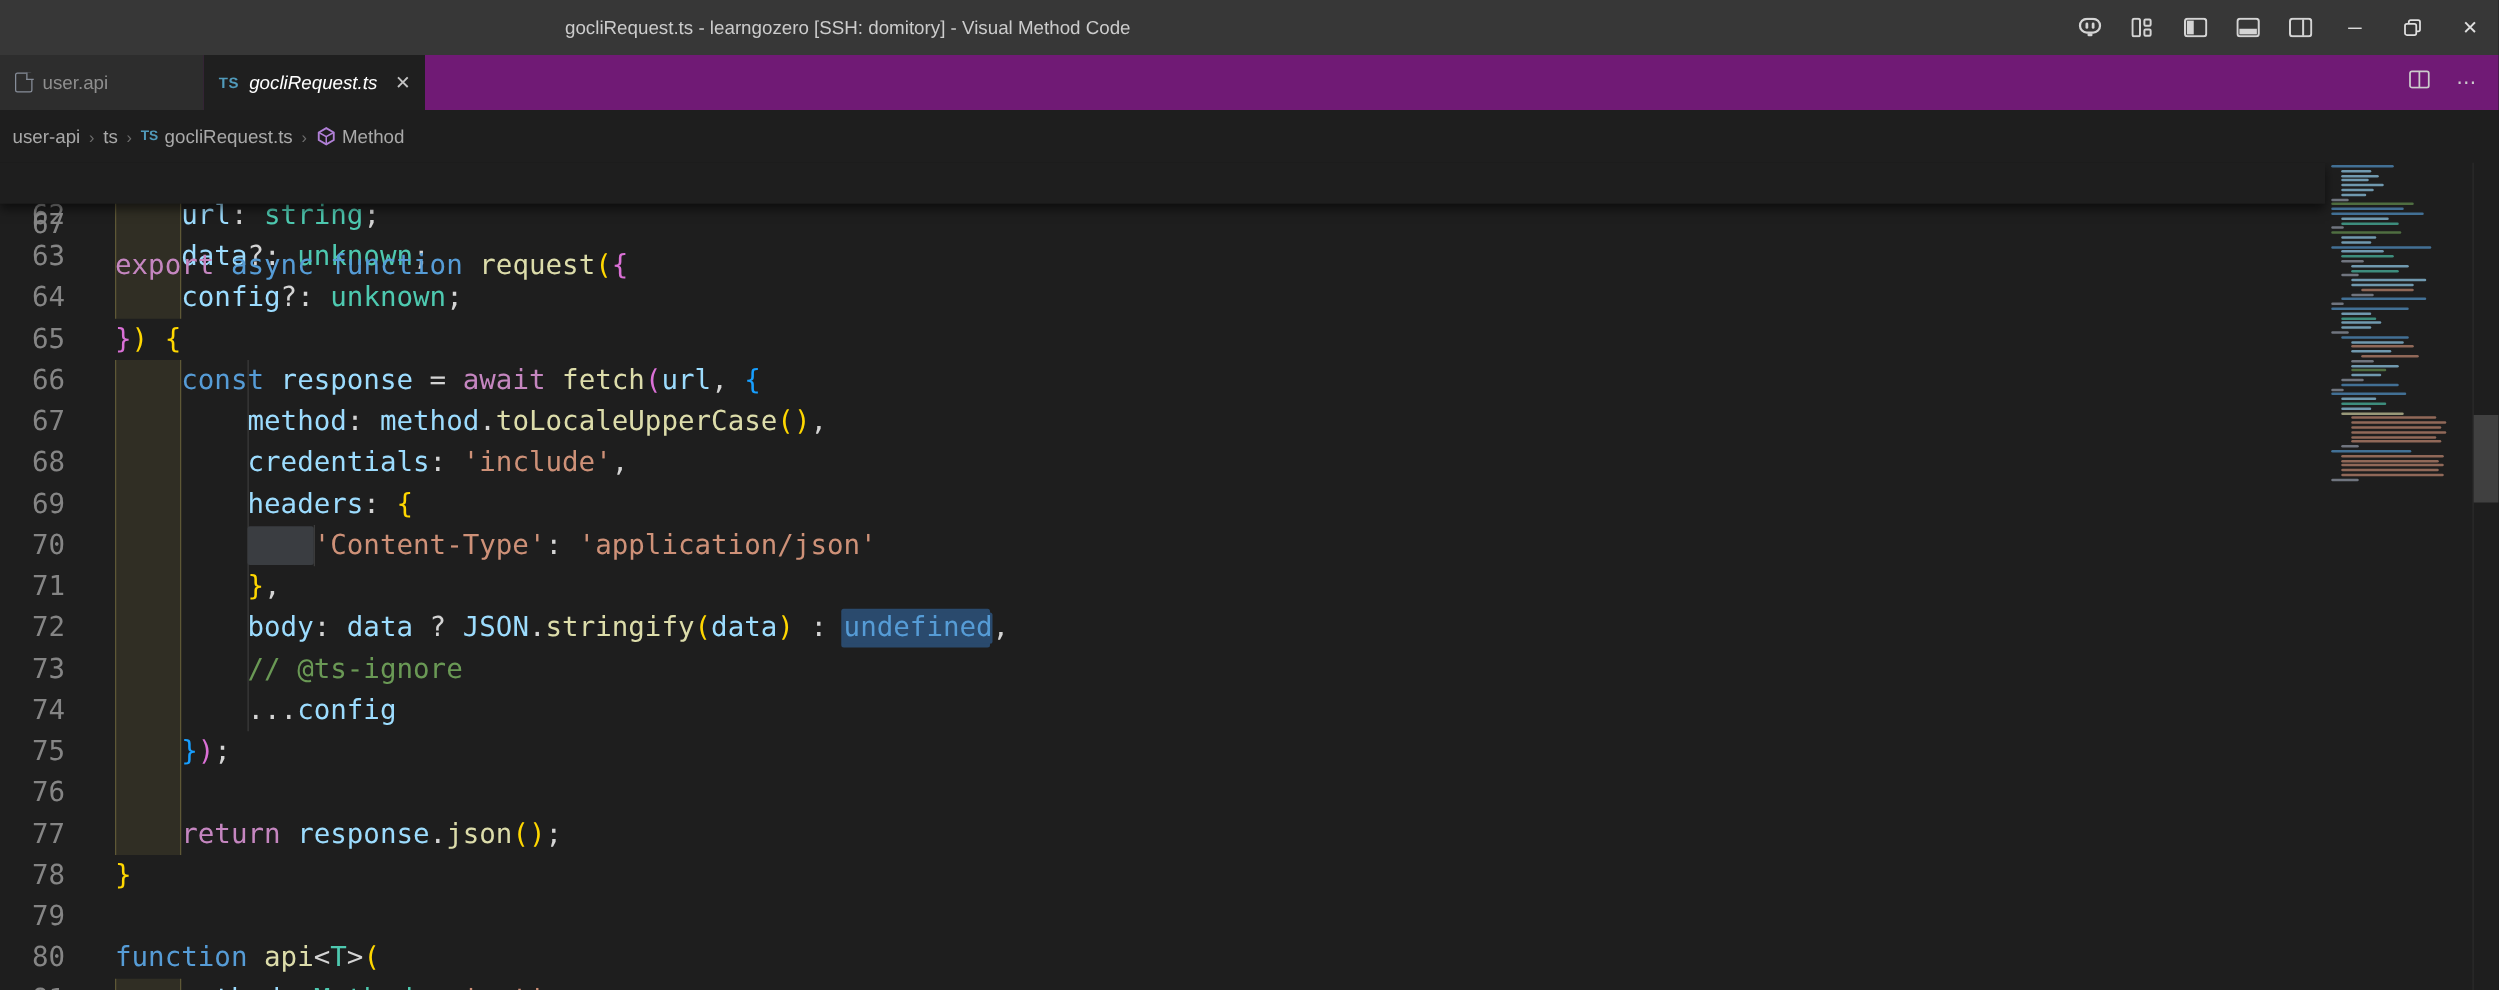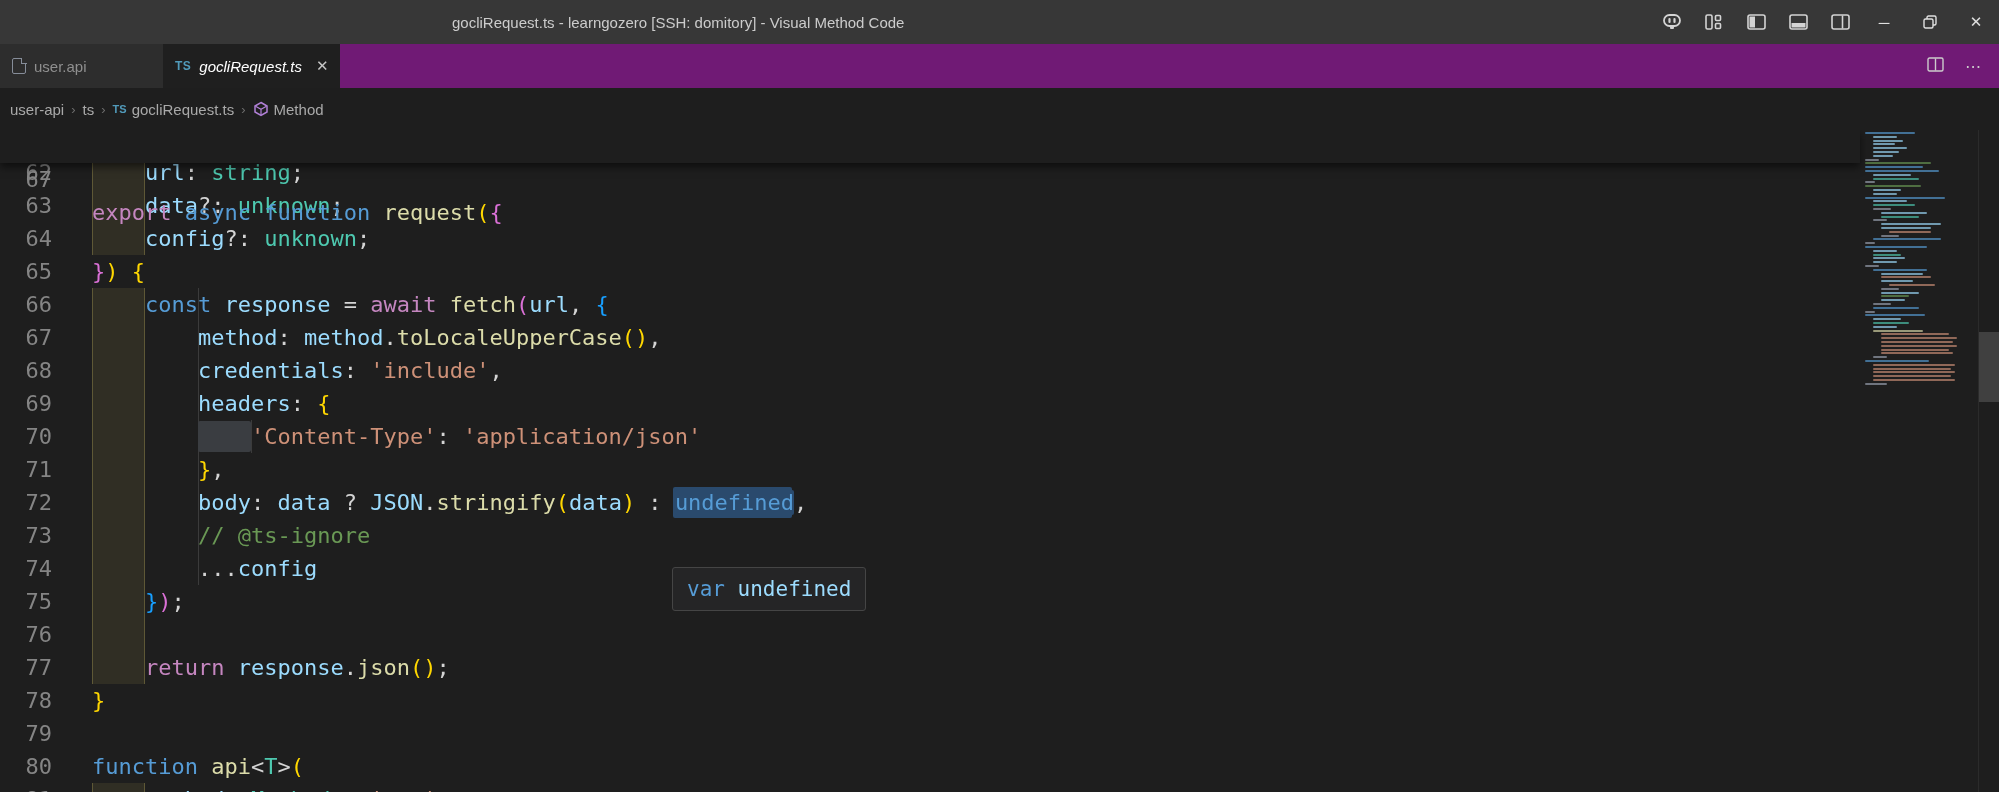--- a/index.html
+++ b/index.html
@@ -172,22 +172,19 @@
 
   <div id="code-lines"><div class="code-row" style="top: 26px;"><span class="lnum">62</span><span class="ltext"><span style="color: rgb(212, 212, 212);">    </span><span style="color: rgb(156, 220, 254);">url</span><span style="color: rgb(212, 212, 212);">:</span><span style="color: rgb(212, 212, 212);"> </span><span style="color: rgb(78, 201, 176);">string</span><span style="color: rgb(212, 212, 212);">;</span></span></div><div class="code-row" style="top: 59px;"><span class="lnum">63</span><span class="ltext"><span style="color: rgb(212, 212, 212);">    </span><span style="color: rgb(156, 220, 254);">data</span><span style="color: rgb(212, 212, 212);">?:</span><span style="color: rgb(212, 212, 212);"> </span><span style="color: rgb(78, 201, 176);">unknown</span><span style="color: rgb(212, 212, 212);">;</span></span></div><div class="code-row" style="top: 92px;"><span class="lnum">64</span><span class="ltext"><span style="color: rgb(212, 212, 212);">    </span><span style="color: rgb(156, 220, 254);">config</span><span style="color: rgb(212, 212, 212);">?:</span><span style="color: rgb(212, 212, 212);"> </span><span style="color: rgb(78, 201, 176);">unknown</span><span style="color: rgb(212, 212, 212);">;</span></span></div><div class="code-row" style="top: 125px;"><span class="lnum">65</span><span class="ltext"><span style="color: rgb(218, 112, 214);">}</span><span style="color: rgb(255, 215, 0);">)</span><span style="color: rgb(212, 212, 212);"> </span><span style="color: rgb(255, 215, 0);">{</span></span></div><div class="code-row" style="top: 158px;"><span class="lnum">66</span><span class="ltext"><span style="color: rgb(212, 212, 212);">    </span><span style="color: rgb(86, 156, 214);">const</span><span style="color: rgb(212, 212, 212);"> </span><span style="color: rgb(156, 220, 254);">response</span><span style="color: rgb(212, 212, 212);"> = </span><span style="color: rgb(197, 134, 192);">await</span><span style="color: rgb(212, 212, 212);"> </span><span style="color: rgb(220, 220, 170);">fetch</span><span style="color: rgb(218, 112, 214);">(</span><span style="color: rgb(156, 220, 254);">url</span><span style="color: rgb(212, 212, 212);">, </span><span style="color: rgb(23, 159, 255);">{</span></span></div><div class="code-row" style="top: 191px;"><span class="lnum">67</span><span class="ltext"><span style="color: rgb(212, 212, 212);">        </span><span style="color: rgb(156, 220, 254);">method</span><span style="color: rgb(212, 212, 212);">: </span><span style="color: rgb(156, 220, 254);">method</span><span style="color: rgb(212, 212, 212);">.</span><span style="color: rgb(220, 220, 170);">toLocaleUpperCase</span><span style="color: rgb(255, 215, 0);">(</span><span style="color: rgb(255, 215, 0);">)</span><span style="color: rgb(212, 212, 212);">,</span></span></div><div class="code-row" style="top: 224px;"><span class="lnum">68</span><span class="ltext"><span style="color: rgb(212, 212, 212);">        </span><span style="color: rgb(156, 220, 254);">credentials</span><span style="color: rgb(212, 212, 212);">: </span><span style="color: rgb(206, 145, 120);">'include'</span><span style="color: rgb(212, 212, 212);">,</span></span></div><div class="code-row" style="top: 257px;"><span class="lnum">69</span><span class="ltext"><span style="color: rgb(212, 212, 212);">        </span><span style="color: rgb(156, 220, 254);">headers</span><span style="color: rgb(212, 212, 212);">: </span><span style="color: rgb(255, 215, 0);">{</span></span></div><div class="code-row" style="top: 290px;"><span class="lnum">70</span><span class="ltext"><span style="color: rgb(212, 212, 212);">            </span><span style="color: rgb(206, 145, 120);">'Content-Type'</span><span style="color: rgb(212, 212, 212);">: </span><span style="color: rgb(206, 145, 120);">'application/json'</span></span></div><div class="code-row" style="top: 323px;"><span class="lnum">71</span><span class="ltext"><span style="color: rgb(212, 212, 212);">        </span><span style="color: rgb(255, 215, 0);">}</span><span style="color: rgb(212, 212, 212);">,</span></span></div><div class="code-row" style="top: 356px;"><span class="lnum">72</span><span class="ltext"><span style="color: rgb(212, 212, 212);">        </span><span style="color: rgb(156, 220, 254);">body</span><span style="color: rgb(212, 212, 212);">: </span><span style="color: rgb(156, 220, 254);">data</span><span style="color: rgb(212, 212, 212);"> ? </span><span style="color: rgb(156, 220, 254);">JSON</span><span style="color: rgb(212, 212, 212);">.</span><span style="color: rgb(220, 220, 170);">stringify</span><span style="color: rgb(255, 215, 0);">(</span><span style="color: rgb(156, 220, 254);">data</span><span style="color: rgb(255, 215, 0);">)</span><span style="color: rgb(212, 212, 212);"> : </span><span class="tok-hl" style="color: rgb(86, 156, 214);">undefined</span><span style="color: rgb(212, 212, 212);">,</span></span></div><div class="code-row" style="top: 389px;"><span class="lnum">73</span><span class="ltext"><span style="color: rgb(212, 212, 212);">        </span><span style="color: rgb(106, 153, 85);">// @ts-ignore</span></span></div><div class="code-row" style="top: 422px;"><span class="lnum">74</span><span class="ltext"><span style="color: rgb(212, 212, 212);">        </span><span style="color: rgb(212, 212, 212);">...</span><span style="color: rgb(156, 220, 254);">config</span></span></div><div class="code-row" style="top: 455px;"><span class="lnum">75</span><span class="ltext"><span style="color: rgb(212, 212, 212);">    </span><span style="color: rgb(23, 159, 255);">}</span><span style="color: rgb(218, 112, 214);">)</span><span style="color: rgb(212, 212, 212);">;</span></span></div><div class="code-row" style="top: 488px;"><span class="lnum">76</span><span class="ltext"></span></div><div class="code-row" style="top: 521px;"><span class="lnum">77</span><span class="ltext"><span style="color: rgb(212, 212, 212);">    </span><span style="color: rgb(197, 134, 192);">return</span><span style="color: rgb(212, 212, 212);"> </span><span style="color: rgb(156, 220, 254);">response</span><span style="color: rgb(212, 212, 212);">.</span><span style="color: rgb(220, 220, 170);">json</span><span style="color: rgb(255, 215, 0);">(</span><span style="color: rgb(255, 215, 0);">)</span><span style="color: rgb(212, 212, 212);">;</span></span></div><div class="code-row" style="top: 554px;"><span class="lnum">78</span><span class="ltext"><span style="color: rgb(255, 215, 0);">}</span></span></div><div class="code-row" style="top: 587px;"><span class="lnum">79</span><span class="ltext"></span></div><div class="code-row" style="top: 620px;"><span class="lnum">80</span><span class="ltext"><span style="color: rgb(86, 156, 214);">function</span><span style="color: rgb(212, 212, 212);"> </span><span style="color: rgb(220, 220, 170);">api</span><span style="color: rgb(212, 212, 212);">&lt;</span><span style="color: rgb(78, 201, 176);">T</span><span style="color: rgb(212, 212, 212);">&gt;</span><span style="color: rgb(255, 215, 0);">(</span></span></div><div class="code-row" style="top: 653px;"><span class="lnum">81</span><span class="ltext"><span style="color: rgb(212, 212, 212);">    </span><span style="color: rgb(156, 220, 254);">method</span><span style="color: rgb(212, 212, 212);">: </span><span style="color: rgb(78, 201, 176);">Method</span><span style="color: rgb(212, 212, 212);"> = </span><span style="color: rgb(206, 145, 120);">'get'</span><span style="color: rgb(212, 212, 212);">,</span></span></div></div>
 
   
   <div class="sticky">
     <span class="lnum">67</span>
     <span class="ltext"><span style="color: rgb(197, 134, 192);">export</span><span style="color: rgb(212, 212, 212);"> </span><span style="color: rgb(86, 156, 214);">async</span><span style="color: rgb(212, 212, 212);"> </span><span style="color: rgb(86, 156, 214);">function</span><span style="color: rgb(212, 212, 212);"> </span><span style="color: rgb(220, 220, 170);">request</span><span style="color: rgb(255, 215, 0);">(</span><span style="color: rgb(218, 112, 214);">{</span></span>
   </div>
 
   
-  <div class="tooltip mono" style="font-size:21px;">
-    <span id="tooltip-text"><span style="color: rgb(86, 156, 214);">var</span><span style="color: rgb(156, 220, 254);"> undefined</span></span>
-  </div>
 
   
   <div class="minimap" id="minimap"><div class="mm-row" style="top: 2px; left: 0px; width: 50px; background: rgb(86, 156, 214);"></div><div class="mm-row" style="top: 5.8px; left: 8px; width: 24px; background: rgb(156, 220, 254);"></div><div class="mm-row" style="top: 9.6px; left: 8px; width: 30px; background: rgb(156, 220, 254);"></div><div class="mm-row" style="top: 13.4px; left: 8px; width: 22px; background: rgb(156, 220, 254);"></div><div class="mm-row" style="top: 17.2px; left: 8px; width: 34px; background: rgb(156, 220, 254);"></div><div class="mm-row" style="top: 21px; left: 8px; width: 26px; background: rgb(156, 220, 254);"></div><div class="mm-row" style="top: 24.8px; left: 8px; width: 20px; background: rgb(156, 220, 254);"></div><div class="mm-row" style="top: 28.6px; left: 0px; width: 14px; background: rgb(157, 165, 180);"></div><div class="mm-row" style="top: 32.4px; left: 0px; width: 66px; background: rgb(106, 153, 85);"></div><div class="mm-row" style="top: 36.2px; left: 0px; width: 58px; background: rgb(86, 156, 214);"></div><div class="mm-row" style="top: 40px; left: 0px; width: 74px; background: rgb(86, 156, 214);"></div><div class="mm-row" style="top: 43.8px; left: 8px; width: 38px; background: rgb(156, 220, 254);"></div><div class="mm-row" style="top: 47.6px; left: 8px; width: 46px; background: rgb(78, 201, 176);"></div><div class="mm-row" style="top: 51.4px; left: 0px; width: 10px; background: rgb(157, 165, 180);"></div><div class="mm-row" style="top: 55.2px; left: 0px; width: 56px; background: rgb(106, 153, 85);"></div><div class="mm-row" style="top: 59px; left: 8px; width: 28px; background: rgb(156, 220, 254);"></div><div class="mm-row" style="top: 62.8px; left: 8px; width: 24px; background: rgb(156, 220, 254);"></div><div class="mm-row" style="top: 66.6px; left: 0px; width: 80px; background: rgb(86, 156, 214);"></div><div class="mm-row" style="top: 70.4px; left: 8px; width: 34px; background: rgb(156, 220, 254);"></div><div class="mm-row" style="top: 74.2px; left: 8px; width: 42px; background: rgb(78, 201, 176);"></div><div class="mm-row" style="top: 78px; left: 8px; width: 18px; background: rgb(157, 165, 180);"></div><div class="mm-row" style="top: 81.8px; left: 16px; width: 46px; background: rgb(156, 220, 254);"></div><div class="mm-row" style="top: 85.6px; left: 16px; width: 38px; background: rgb(78, 201, 176);"></div><div class="mm-row" style="top: 89.4px; left: 8px; width: 14px; background: rgb(157, 165, 180);"></div><div class="mm-row" style="top: 93.2px; left: 16px; width: 60px; background: rgb(156, 220, 254);"></div><div class="mm-row" style="top: 97px; left: 16px; width: 50px; background: rgb(156, 220, 254);"></div><div class="mm-row" style="top: 100.8px; left: 24px; width: 42px; background: rgb(206, 145, 120);"></div><div class="mm-row" style="top: 104.6px; left: 16px; width: 18px; background: rgb(157, 165, 180);"></div><div class="mm-row" style="top: 108.4px; left: 8px; width: 68px; background: rgb(86, 156, 214);"></div><div class="mm-row" style="top: 112.2px; left: 0px; width: 10px; background: rgb(157, 165, 180);"></div><div class="mm-row" style="top: 116px; left: 0px; width: 62px; background: rgb(86, 156, 214);"></div><div class="mm-row" style="top: 119.8px; left: 8px; width: 24px; background: rgb(156, 220, 254);"></div><div class="mm-row" style="top: 123.6px; left: 8px; width: 28px; background: rgb(78, 201, 176);"></div><div class="mm-row" style="top: 127.4px; left: 8px; width: 32px; background: rgb(156, 220, 254);"></div><div class="mm-row" style="top: 131.2px; left: 8px; width: 24px; background: rgb(156, 220, 254);"></div><div class="mm-row" style="top: 135px; left: 0px; width: 14px; background: rgb(157, 165, 180);"></div><div class="mm-row" style="top: 138.8px; left: 8px; width: 54px; background: rgb(86, 156, 214);"></div><div class="mm-row" style="top: 142.6px; left: 16px; width: 42px; background: rgb(156, 220, 254);"></div><div class="mm-row" style="top: 146.4px; left: 16px; width: 50px; background: rgb(206, 145, 120);"></div><div class="mm-row" style="top: 150.2px; left: 16px; width: 32px; background: rgb(156, 220, 254);"></div><div class="mm-row" style="top: 154px; left: 24px; width: 46px; background: rgb(206, 145, 120);"></div><div class="mm-row" style="top: 157.8px; left: 16px; width: 18px; background: rgb(157, 165, 180);"></div><div class="mm-row" style="top: 161.6px; left: 16px; width: 38px; background: rgb(156, 220, 254);"></div><div class="mm-row" style="top: 165.4px; left: 16px; width: 28px; background: rgb(106, 153, 85);"></div><div class="mm-row" style="top: 169.2px; left: 16px; width: 24px; background: rgb(156, 220, 254);"></div><div class="mm-row" style="top: 173px; left: 8px; width: 18px; background: rgb(157, 165, 180);"></div><div class="mm-row" style="top: 176.8px; left: 8px; width: 46px; background: rgb(86, 156, 214);"></div><div class="mm-row" style="top: 180.6px; left: 0px; width: 10px; background: rgb(157, 165, 180);"></div><div class="mm-row" style="top: 184.4px; left: 0px; width: 60px; background: rgb(86, 156, 214);"></div><div class="mm-row" style="top: 188.2px; left: 8px; width: 28px; background: rgb(156, 220, 254);"></div><div class="mm-row" style="top: 192px; left: 8px; width: 36px; background: rgb(78, 201, 176);"></div><div class="mm-row" style="top: 195.8px; left: 8px; width: 24px; background: rgb(156, 220, 254);"></div><div class="mm-row" style="top: 199.6px; left: 8px; width: 50px; background: rgb(220, 220, 170);"></div><div class="mm-row" style="top: 203.4px; left: 16px; width: 68px; background: rgb(206, 145, 120);"></div><div class="mm-row" style="top: 207.2px; left: 16px; width: 76px; background: rgb(206, 145, 120);"></div><div class="mm-row" style="top: 211px; left: 16px; width: 72px; background: rgb(206, 145, 120);"></div><div class="mm-row" style="top: 214.8px; left: 16px; width: 76px; background: rgb(206, 145, 120);"></div><div class="mm-row" style="top: 218.6px; left: 16px; width: 68px; background: rgb(206, 145, 120);"></div><div class="mm-row" style="top: 222.4px; left: 16px; width: 72px; background: rgb(206, 145, 120);"></div><div class="mm-row" style="top: 226.2px; left: 8px; width: 14px; background: rgb(157, 165, 180);"></div><div class="mm-row" style="top: 230px; left: 0px; width: 64px; background: rgb(86, 156, 214);"></div><div class="mm-row" style="top: 233.8px; left: 8px; width: 82px; background: rgb(206, 145, 120);"></div><div class="mm-row" style="top: 237.6px; left: 8px; width: 78px; background: rgb(206, 145, 120);"></div><div class="mm-row" style="top: 241.4px; left: 8px; width: 82px; background: rgb(206, 145, 120);"></div><div class="mm-row" style="top: 245.2px; left: 8px; width: 78px; background: rgb(206, 145, 120);"></div><div class="mm-row" style="top: 249px; left: 8px; width: 82px; background: rgb(206, 145, 120);"></div><div class="mm-row" style="top: 252.8px; left: 0px; width: 22px; background: rgb(157, 165, 180);"></div></div>
   <div class="scroll-zone"></div>
   
   <div class="scroll-slider"></div>
 </div>
 
 </body></html>

